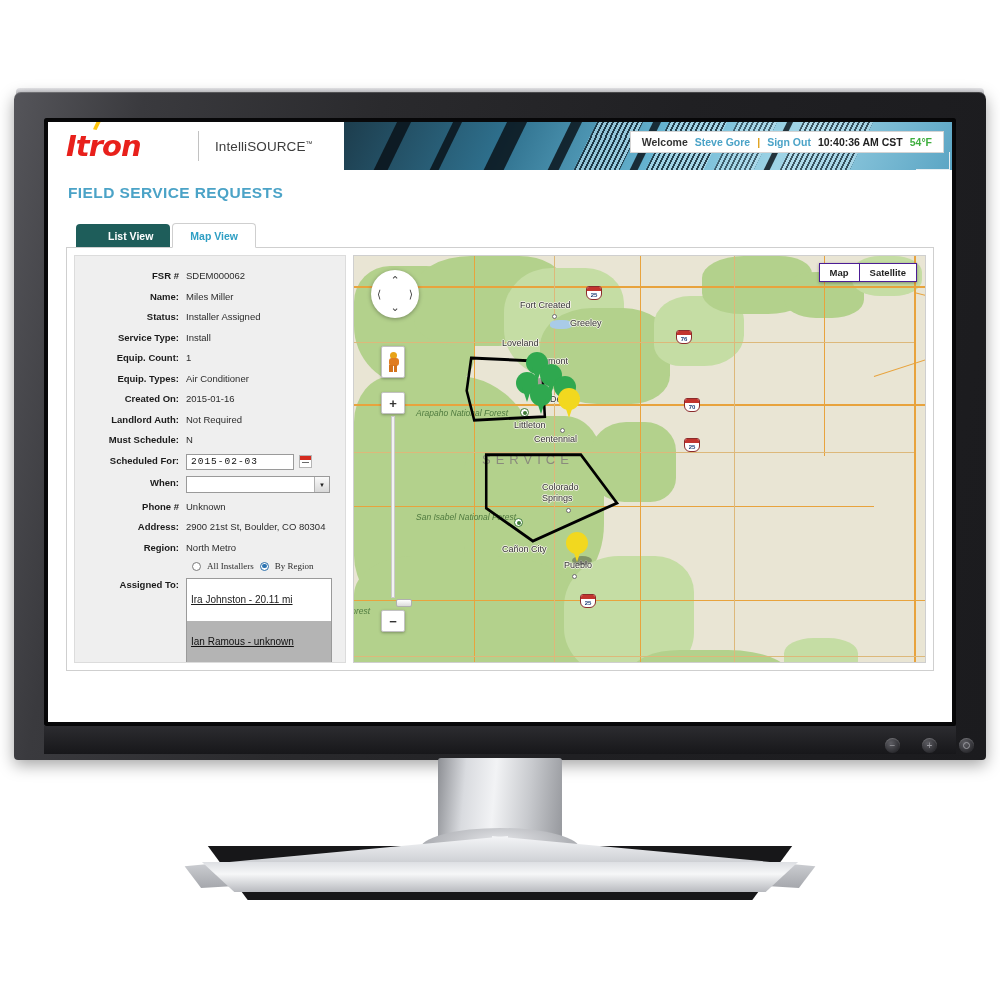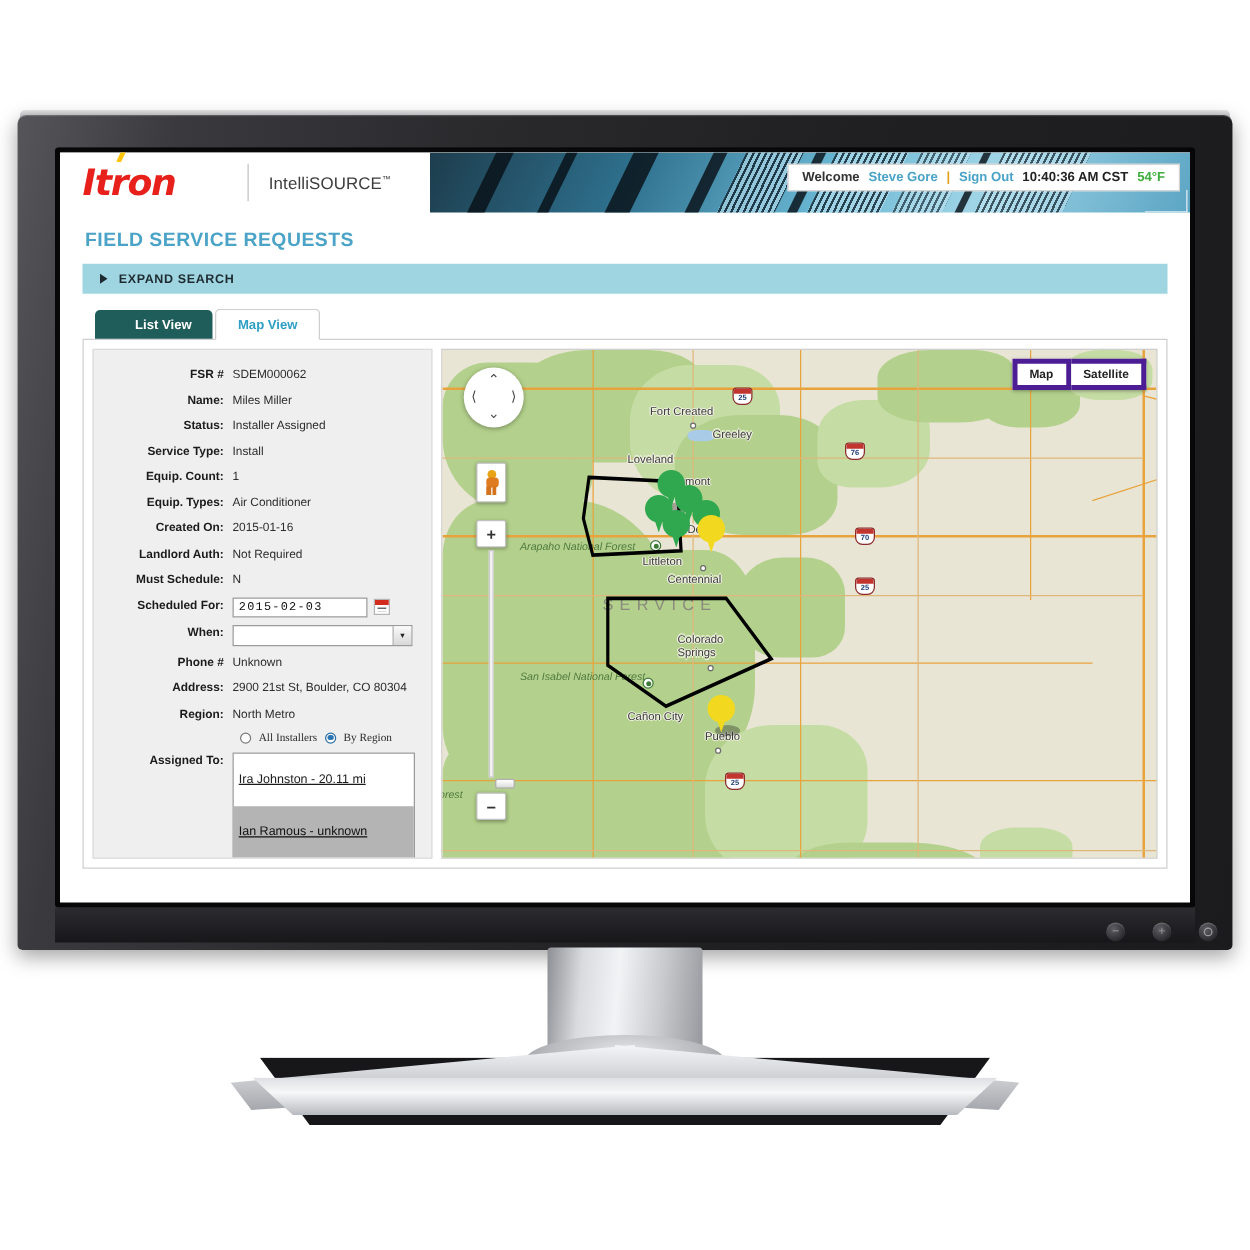--- a/index.html
+++ b/index.html
@@ -203,21 +203,21 @@
   .marker.green .marker-head, .marker.green .marker-tip { background:#2fa84f; }
   .marker.yellow .marker-head, .marker.yellow .marker-tip { background:#f2d81f; }
   .marker-shadow { position:absolute; width:20px; height:9px; border-radius:50%;
     background:rgba(40,40,40,.36); }
 
   #region-polygon { position:absolute; left:0; top:0; width:100%; height:100%; pointer-events:none; }
 
   #map-type-control { position:absolute; right:8px; top:7px; display:flex;
     box-shadow:0 1px 3px rgba(0,0,0,.35); }
   .map-type-btn { background:#ffffff; font-size:9.5px; font-weight:bold; color:#1f1f1f;
-    padding:3px 10px; border:4px solid #4c1d95; cursor:pointer; }
+    padding:3px 10px; border:1px solid #4c1d95; cursor:pointer; }
   .map-type-btn + .map-type-btn { border-left:none; }
 
   #pan-control { position:absolute; left:17px; top:14px; width:48px; height:48px;
     border-radius:50%; background:#ffffff; box-shadow:0 1px 4px rgba(0,0,0,.35);
     display:flex; align-items:center; justify-content:center; }
   .pan-arrow { position:absolute; color:#444; font-size:11px; line-height:1; cursor:pointer; }
   #pan-up { top:5px; } #pan-down { bottom:5px; } #pan-left { left:6px; } #pan-right { right:6px; }
   #pan-center { width:13px; height:13px; border-radius:50%; background:#ffffff; }
 
   #pegman-box { position:absolute; left:27px; top:90px; width:24px; height:32px;
@@ -284,24 +284,20 @@
           <span class="w-temp">54°F</span>
         </div>
         <div id="welcome-bracket"></div>
       </div>
     </div>
 
 
     <div id="page-body">
       <div id="page-title">FIELD SERVICE REQUESTS</div>
 
-      <div id="expand-search-bar">
-        <div id="expand-triangle"></div>
-        <div id="expand-search-label">EXPAND SEARCH</div>
-      </div>
 
       <div id="tab-strip">
         <div class="tab inactive">List View</div>
         <div class="tab active">Map View</div>
       </div>
 
       <div id="content-panel">
 
         <div id="detail-form">
 

